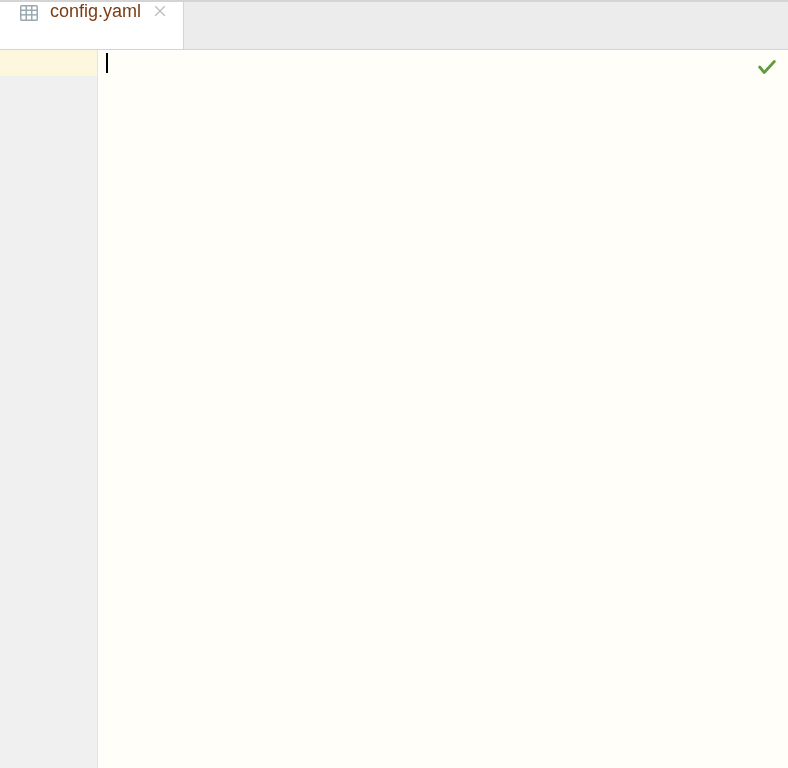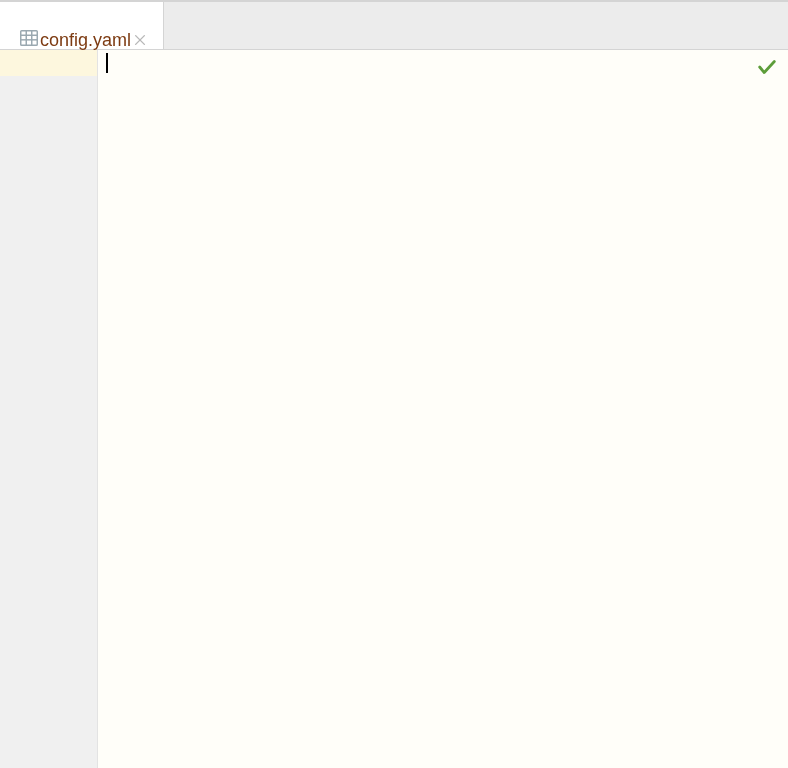--- a/index.html
+++ b/index.html
@@ -25,21 +25,22 @@
   
   .tabbar {
     display: flex;
     align-items: stretch;
     height: 48px;
     background: #ececec;
     border-bottom: 1px solid #d4d4d4;
   }
   .tab {
     display: flex;
-    align-items: flex-end;
+    align-items: flex-start;
+    gap: 10px;
     padding: 0 14px 0 18px;
     background: #ffffff;
     border-right: 1px solid #d4d4d4;
     position: relative;
     cursor: pointer;
     user-select: none;
   }
   .tab .file-icon {
     display: inline-flex;
     align-items: center;

